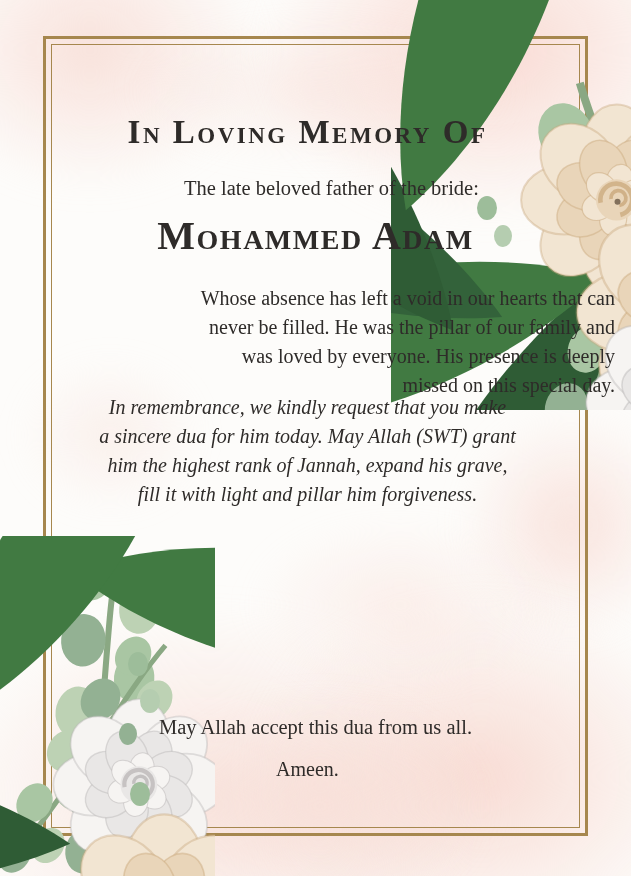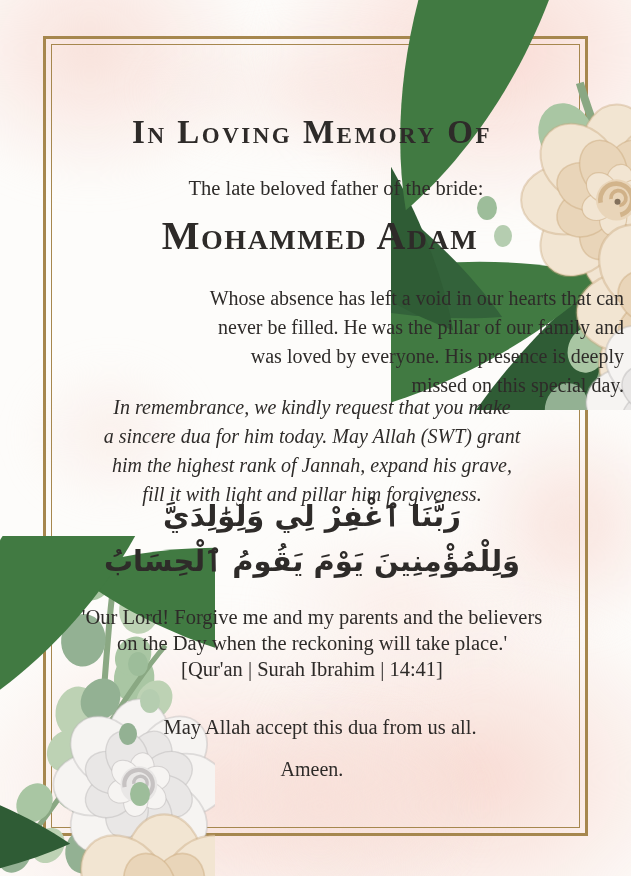--- a/index.html
+++ b/index.html
@@ -29,21 +29,21 @@
   .frame-inner{left:51px;top:44px;width:527px;height:782px;border-width:1.5px;}
 
   
   .floral{position:absolute;z-index:2;pointer-events:none;}
   .floral-tr{right:0;top:0;}
   .floral-bl{left:0;bottom:0;}
   .rose-cream{--p1:#f2e5d2;--p2:#e9d5b9;--p3:#c9a87c;}
   .rose-white{--p1:#f6f4f2;--p2:#e9e7e6;--p3:#b9b6b6;}
 
   
-  .tx{position:absolute;left:0;right:7px;text-align:center;z-index:3;}
+  .tx{position:absolute;left:0;right:16px;text-align:center;z-index:3;}
   .line{white-space:nowrap;}
   .title{top:114px;font-size:33px;font-variant:small-caps;letter-spacing:2.5px;font-weight:600;}
   .subtitle{top:177px;font-size:20.5px;padding-left:48px;}
   .name{top:212px;font-size:40px;font-variant:small-caps;letter-spacing:1.5px;font-weight:600;padding-left:16px;}
   .para{font-size:20px;line-height:29px;}
   .para1{top:284px;text-align:right;}
   .para2{top:393px;font-style:italic;}
   .arabic{top:494px;font-family:"DejaVu Sans",sans-serif;font-size:29px;line-height:45px;font-weight:700;direction:rtl;}
   .trans{top:604px;font-size:20.5px;line-height:26px;}
   .closing{top:716px;font-size:20.5px;padding-left:16px;}
@@ -218,28 +218,19 @@
     <div class="line">missed on this special day.</div>
   </div>
 
   <div class="tx para para2">
     <div class="line">In remembrance, we kindly request that you make</div>
     <div class="line">a sincere dua for him today. May Allah (SWT) grant</div>
     <div class="line">him the highest rank of Jannah, expand his grave,</div>
     <div class="line">fill it with light and pillar him forgiveness.</div>
   </div>
 
-  <div class="tx arabic" lang="ar">
-    <div class="line">رَبَّنَا ٱغْفِرْ لِي وَلِوَٰلِدَيَّ</div>
-    <div class="line">وَلِلْمُؤْمِنِينَ يَوْمَ يَقُومُ ٱلْحِسَابُ</div>
-  </div>
-
-  <div class="tx trans">
-    <div class="line">'Our Lord! Forgive me and my parents and the believers</div>
-    <div class="line">on the Day when the reckoning will take place.'</div>
-    <div class="line">[Qur'an | Surah Ibrahim | 14:41]</div>
-  </div>
+
 
   <div class="tx closing">May Allah accept this dua from us all.</div>
 
   <div class="tx ameen">Ameen.</div>
 
 </div>
 
 </body></html>

